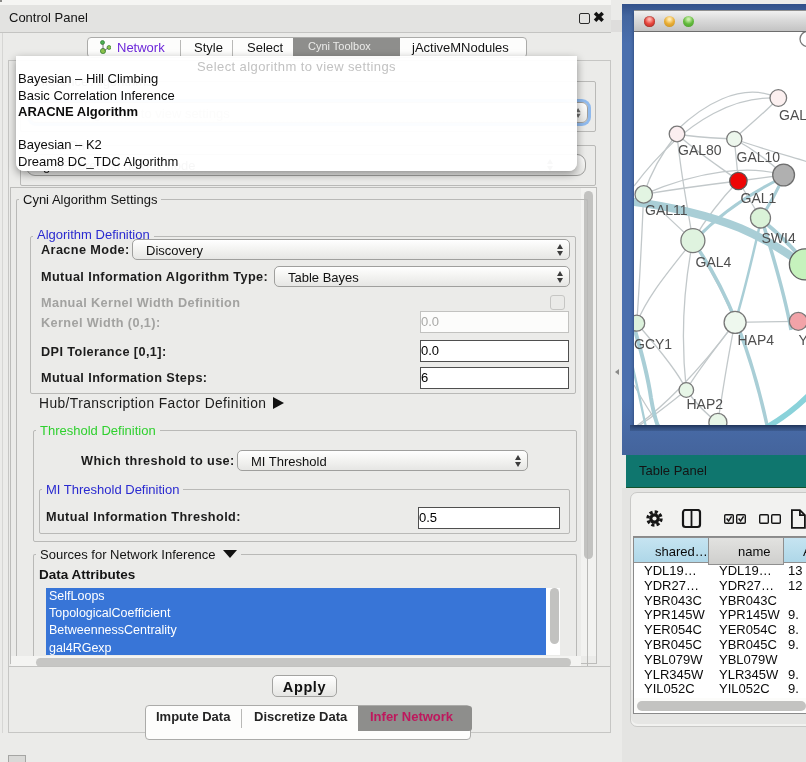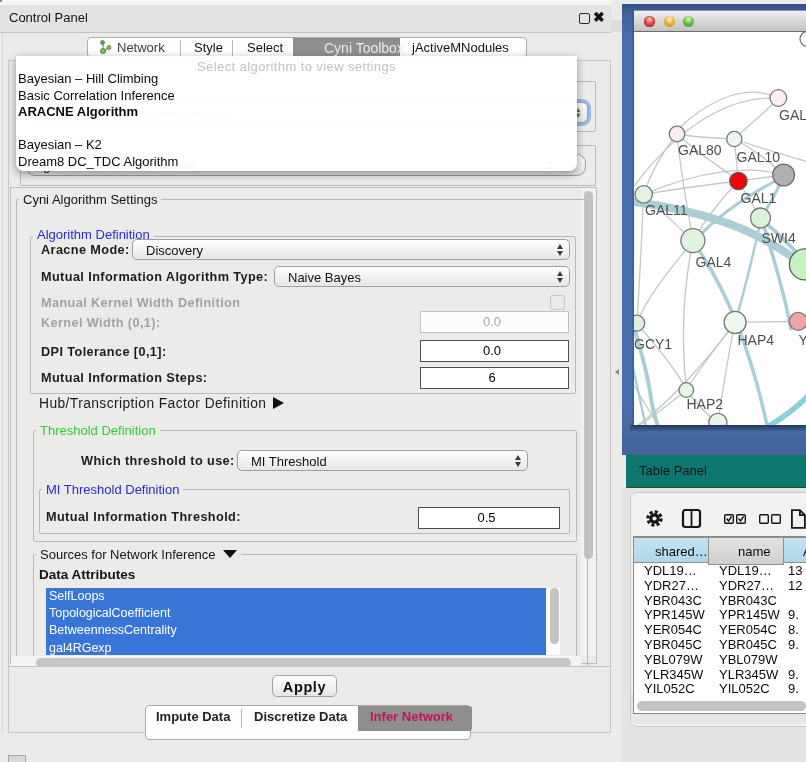--- a/index.html
+++ b/index.html
@@ -12,21 +12,21 @@
   .gtitle{position:absolute;background:#ebebe9;padding:0 4px;font-size:13px;white-space:nowrap}
   .combo{position:absolute;height:21px;border:1px solid #9f9f9d;border-radius:5px;
          background:linear-gradient(#ffffff,#f4f4f2 45%,#e6e6e4);box-sizing:border-box}
   .combo .ctxt{position:absolute;left:13px;top:3px;font-size:13px;color:#111;white-space:nowrap}
   .stepper{position:absolute;right:4px;top:2px;width:9px;height:16px}
   .stepper:before{content:"";position:absolute;left:1px;top:2px;border-left:3.5px solid transparent;
      border-right:3.5px solid transparent;border-bottom:5px solid #3c3c3c}
   .stepper:after{content:"";position:absolute;left:1px;bottom:2px;border-left:3.5px solid transparent;
      border-right:3.5px solid transparent;border-top:5px solid #3c3c3c}
   .field{position:absolute;height:22px;border:1px solid #4f4f4f;background:#fff;font-size:13px;
-         color:#000;text-align:center;box-sizing:border-box;padding:2px 5px 0 0}
+         color:#000;text-align:left;box-sizing:border-box;padding:2px 5px 0 0}
 </style>
 </head>
 <body>
 
 <div class="abs" style="left:0;top:0;width:611px;height:5px;background:#f5f5f3"></div>
 <div class="abs" style="left:0;top:0;width:2px;height:2px;background:#8a8a88"></div>
 <div class="abs" id="titlebar" style="left:0;top:5px;width:611px;height:27px;background:#e3e3e1;border-bottom:1px solid #c4c4c2">
   <div class="abs" style="left:9px;top:5px;font-size:13px;color:#141414">Control Panel</div>
   <div class="abs" style="left:579px;top:8px;width:9px;height:9px;border:1.5px solid #2a2a2a;border-radius:2px"></div>
   <div class="abs" style="left:593px;top:4px;font-size:14px;font-weight:bold;color:#111">✖</div>
@@ -34,27 +34,27 @@
 
 <div class="abs" id="tabstrip" style="left:87px;top:37px;width:440px;height:21px;background:#fdfdfc;border:1px solid #ababa9;border-radius:4px;box-sizing:border-box">
   <div class="abs" style="left:12px;top:2px;width:11px;height:14px">
     <svg width="11" height="14" viewBox="0 0 11 14">
       <circle cx="2.5" cy="2.5" r="2" fill="#4caf50" stroke="#2e7d32" stroke-width="0.7"></circle>
       <circle cx="3" cy="11" r="2.6" fill="#8bc34a" stroke="#2e7d32" stroke-width="0.7"></circle>
       <circle cx="9" cy="7.5" r="2" fill="#8bc34a" stroke="#2e7d32" stroke-width="0.7"></circle>
       <path d="M3 9 L3 4 M4.5 10.5 L8 8" stroke="#555" stroke-width="0.8" fill="none"></path>
     </svg>
   </div>
-  <div class="abs" style="left:29px;top:2px;font-size:13px;color:#404040">Network</div>
+  <div class="abs" style="left:29px;top:2px;font-size:13px;color:#6d28d9">Network</div>
   <div class="abs" style="left:91.5px;top:2px;width:1px;height:16px;background:#b9b9b7"></div>
   <div class="abs" style="left:106px;top:2px;font-size:13px;color:#141414">Style</div>
   <div class="abs" style="left:143.5px;top:2px;width:1px;height:16px;background:#b9b9b7"></div>
   <div class="abs" style="left:159px;top:2px;font-size:13px;color:#141414">Select</div>
   <div class="abs" style="left:205px;top:0;width:107px;height:21px;background:#8e8e8c"></div>
-  <div class="abs" style="left:236px;top:2px;font-size:14px;color:#ebebe9">Cyni Toolbox</div>
+  <div class="abs" style="left:220px;top:2px;font-size:11px;color:#ebebe9">Cyni Toolbox</div>
   <div class="abs" style="left:324px;top:2px;font-size:13px;color:#141414">jActiveMNodules</div>
 </div>
 
 <div class="abs" style="left:2px;top:33px;width:1px;height:700px;background:#d6d6d4"></div>
 
 <div class="abs" id="cynipanel" style="left:8px;top:60px;width:603px;height:673px;background:#ebebe9;border:1px solid #c6c6c4;box-sizing:border-box"></div>
 
 <div class="grp" style="left:20px;top:81px;width:574px;height:49px"></div>
 <div class="gtitle" style="left:30px;top:74px;color:#141414">Inference Algorithms</div>
 <div class="combo" style="left:30px;top:102px;width:558px;box-shadow:0 0 0 3px rgba(96,160,240,0.65);border-radius:6px">
@@ -81,21 +81,21 @@
   <div class="gtitle" style="left:33px;top:227px;color:#2a2ad0">Algorithm Definition</div>
 
   <div class="lbl" style="position:absolute;left:41px;top:243px">Aracne Mode:</div>
   <div class="combo" style="left:132px;top:239px;width:438px">
     <div class="ctxt">Discovery</div>
       <div class="stepper"></div>
   </div>
 
   <div class="lbl" style="position:absolute;left:41px;top:270px">Mutual Information Algorithm Type:</div>
   <div class="combo" style="left:274px;top:266px;width:296px">
-    <div class="ctxt">Naive Bayes</div>
+    <div class="ctxt">Table Bayes</div>
       <div class="stepper"></div>
   </div>
 
   <div class="glbl" style="position:absolute;left:41px;top:296px">Manual Kernel Width Definition</div>
   <div class="abs" style="left:550px;top:295px;width:13px;height:13px;background:#eaeae8;border:1px solid #c6c6c4;border-radius:3px"></div>
 
   <div class="glbl" style="position:absolute;left:41px;top:316px">Kernel Width (0,1):</div>
   <div class="field" style="left:420px;top:311px;width:149px;background:#fcfcfb;border:1px solid #c2c2c0;color:#a9a9a7">0.0</div>
 
   <div class="lbl" style="position:absolute;left:41px;top:345px">DPI Tolerance [0,1]:</div>

